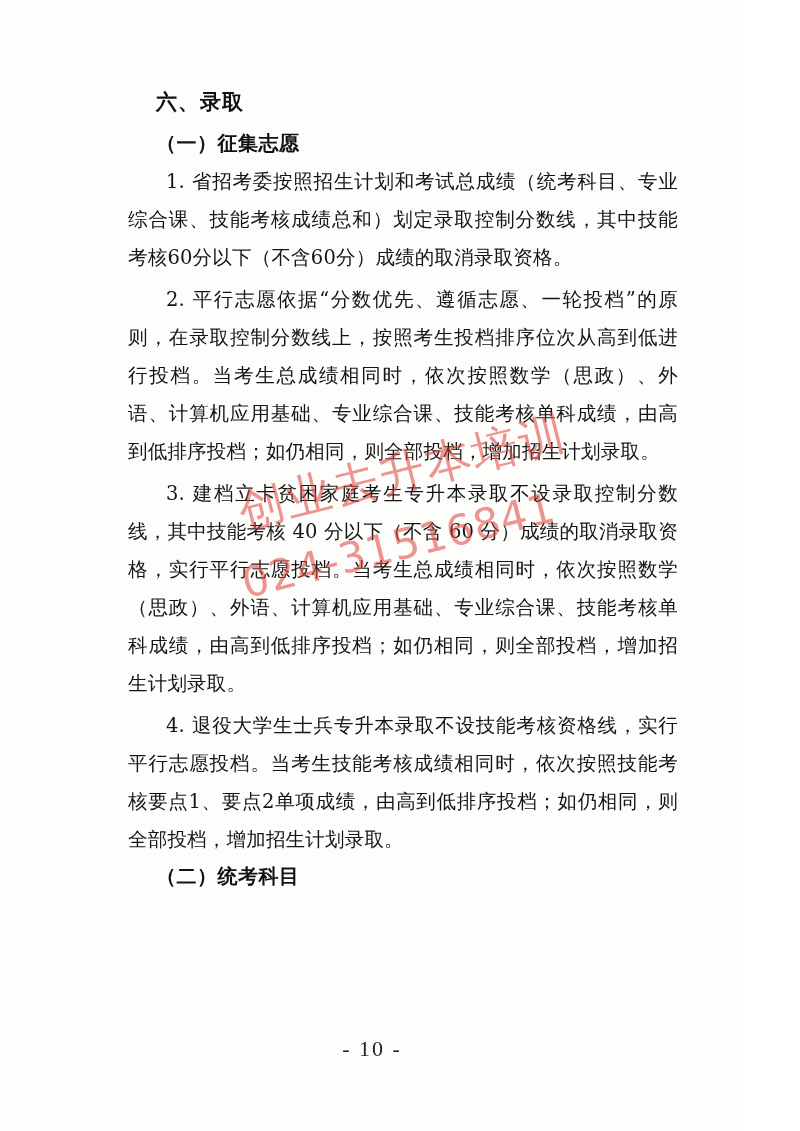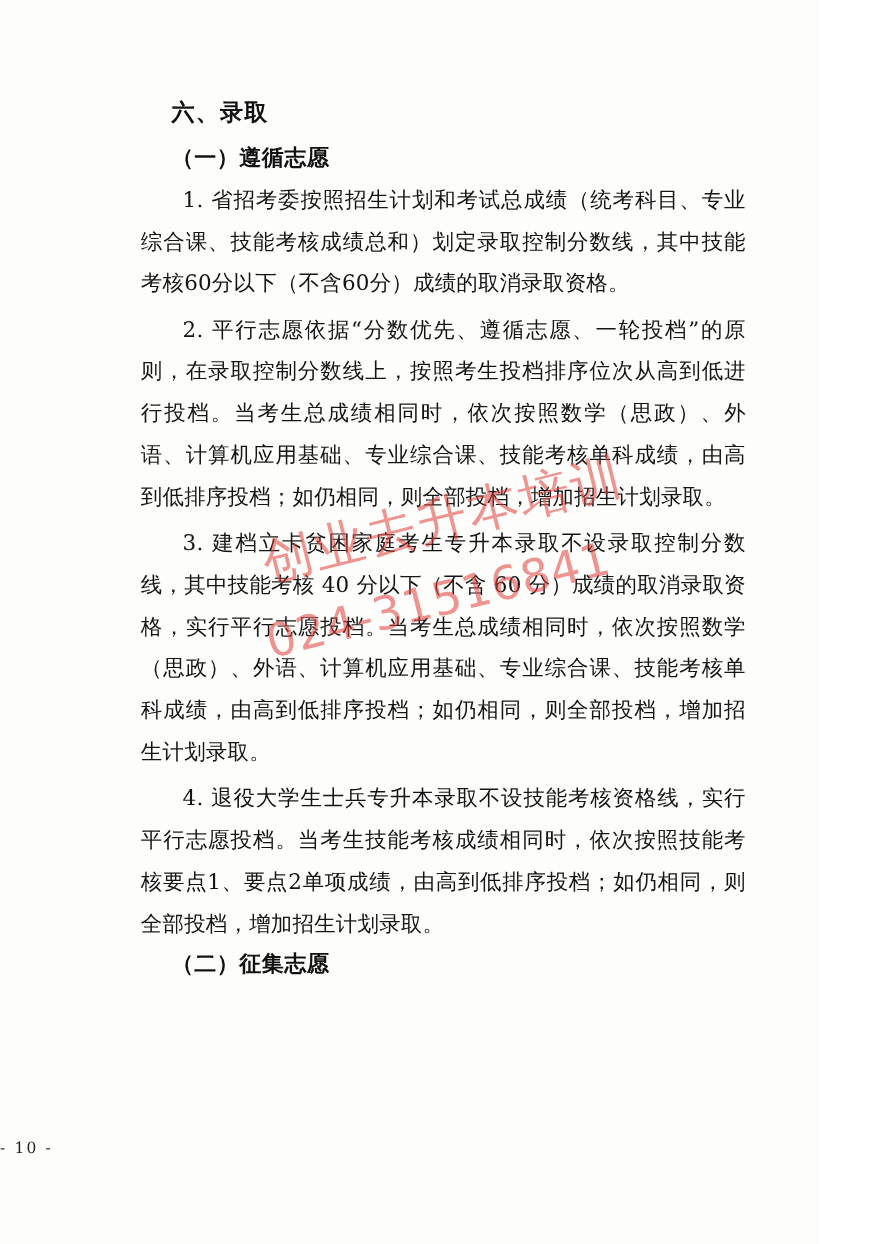--- a/index.html
+++ b/index.html
@@ -46,24 +46,25 @@
     text-align: justify;
     text-justify: inter-ideograph;
     color: #141414;
     letter-spacing: 0.2px;
   }
   .pagenum {
     position: absolute;
     left: 0;
     right: 0;
     top: 1036px;
-    text-align: left;
-    font-size: 14px;
+    text-align: center;
+    font-size: 22px;
     color: #222;
     letter-spacing: 2px;
+    font-family: Liberation Serif, serif;
   }
   
   .watermark {
     position: absolute;
     left: 255px;
     top: 440px;
     width: 330px;
     height: 230px;
     pointer-events: none;
     transform: rotate(-14deg);
@@ -90,28 +91,28 @@
 </style>
 </head>
 <body>
 
 <div class="page">
 
   <div class="content">
 
     <h2 class="h-section">六、录取</h2>
 
-    <h3 class="h-sub">（一）遵循志愿</h3>
+    <h3 class="h-sub">（一）征集志愿</h3>
 
     <p class="para">1. 省招考委按照招生计划和考试总成绩（统考科目、专业综合课、技能考核成绩总和）划定录取控制分数线，其中技能考核60分以下（不含60分）成绩的取消录取资格。</p>
     <p class="para">2. 平行志愿依据“分数优先、遵循志愿、一轮投档”的原则，在录取控制分数线上，按照考生投档排序位次从高到低进行投档。当考生总成绩相同时，依次按照数学（思政）、外语、计算机应用基础、专业综合课、技能考核单科成绩，由高到低排序投档；如仍相同，则全部投档，增加招生计划录取。</p>
     <p class="para">3. 建档立卡贫困家庭考生专升本录取不设录取控制分数线，其中技能考核 40 分以下（不含 60 分）成绩的取消录取资格，实行平行志愿投档。当考生总成绩相同时，依次按照数学（思政）、外语、计算机应用基础、专业综合课、技能考核单科成绩，由高到低排序投档；如仍相同，则全部投档，增加招生计划录取。</p>
     <p class="para">4. 退役大学生士兵专升本录取不设技能考核资格线，实行平行志愿投档。当考生技能考核成绩相同时，依次按照技能考核要点1、要点2单项成绩，由高到低排序投档；如仍相同，则全部投档，增加招生计划录取。</p>
 
-    <h3 class="h-sub">（二）征集志愿</h3>
+    <h3 class="h-sub">（二）统考科目</h3>
 
 
   </div>
 
   <div class="watermark">
     <div class="wm-line1">创业去升本培训</div>
     <div class="wm-line2">024-31516841</div>
   </div>
 
   <div class="pagenum">- 10 -</div>

